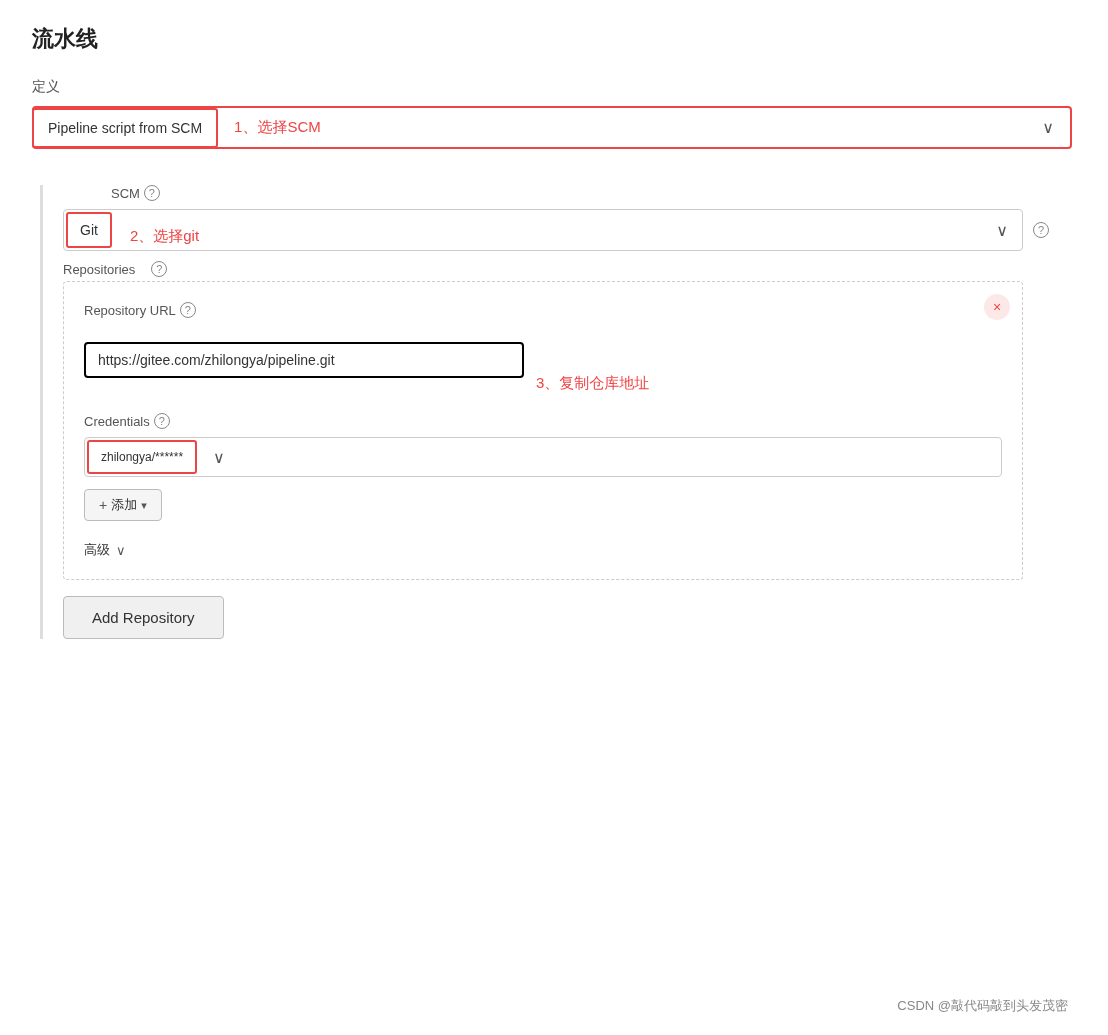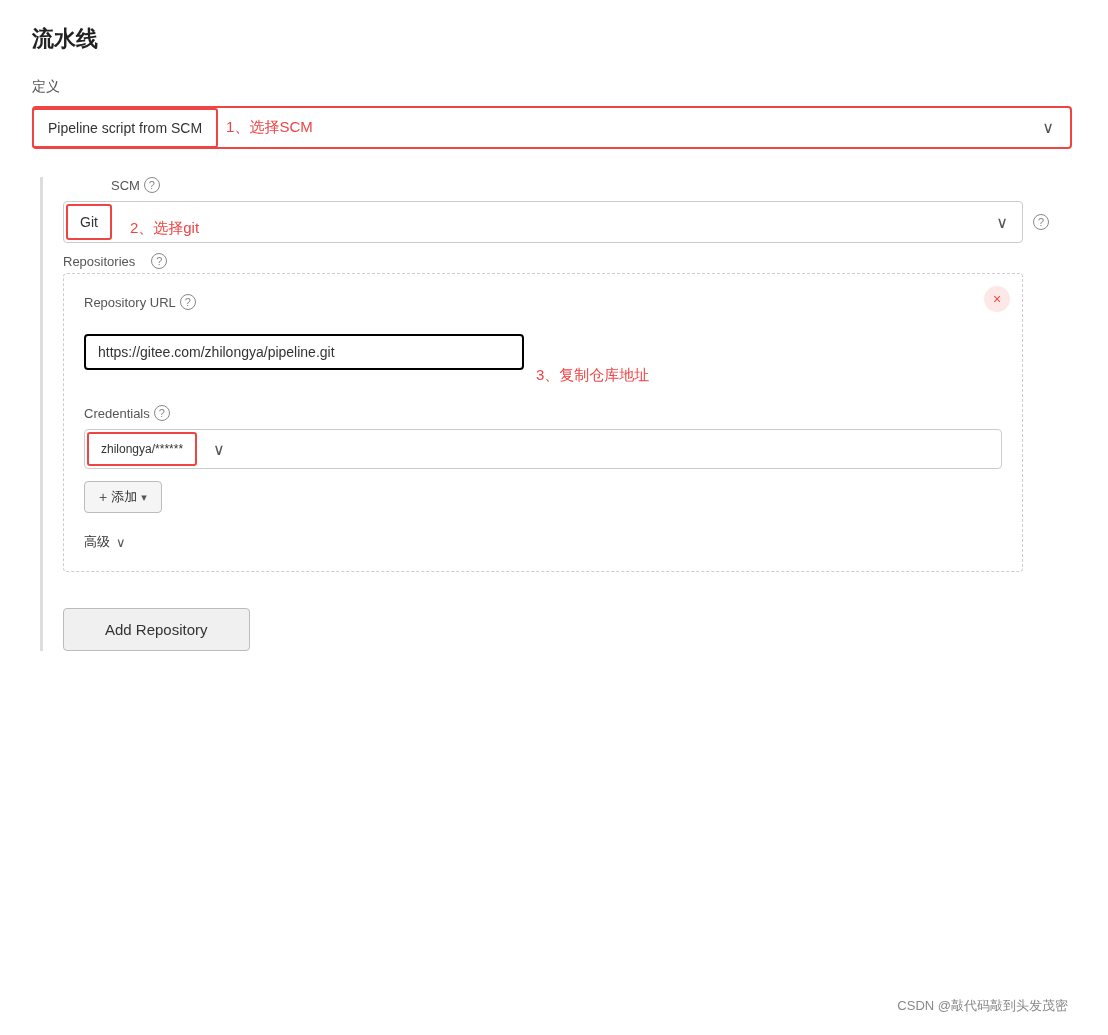--- a/index.html
+++ b/index.html
@@ -26,40 +26,40 @@
       margin-bottom: 10px;
     }
 
     
     .definition-dropdown {
       display: flex;
       align-items: center;
       border: 2px solid #e44;
       border-radius: 4px;
       background: #fff;
-      margin-bottom: 28px;
+      margin-bottom: 36px;
       position: relative;
       width: 100%;
       max-width: 1040px;
     }
     .definition-dropdown .selected-value {
       padding: 10px 14px;
       font-size: 14px;
       color: #333;
       border-right: none;
       flex: 0 0 auto;
       border: 2px solid #e44;
       border-radius: 3px;
       margin: -2px;
       background: #fff;
     }
     .annotation-red {
       color: #e44;
       font-size: 15px;
-      padding: 0 10px;
+      padding: 0 18px;
       flex: 1;
     }
     .dropdown-arrow {
       margin-left: auto;
       padding: 10px 16px;
       font-size: 16px;
       color: #555;
     }
 
     
@@ -270,25 +270,24 @@
     .advanced-chevron {
       font-size: 13px;
       color: #555;
     }
 
     
     .add-repo-btn {
       border: 1px solid #bbb;
       border-radius: 4px;
       background: #f0f0f0;
-      padding: 12px 41px;
+      padding: 12px 28px;
       font-size: 15px;
       cursor: pointer;
       color: #333;
-      margin-top: 20px;
     }
 
     
     .footer-text {
       position: fixed;
       bottom: 20px;
       right: 40px;
       font-size: 13px;
       color: #888;
     }

